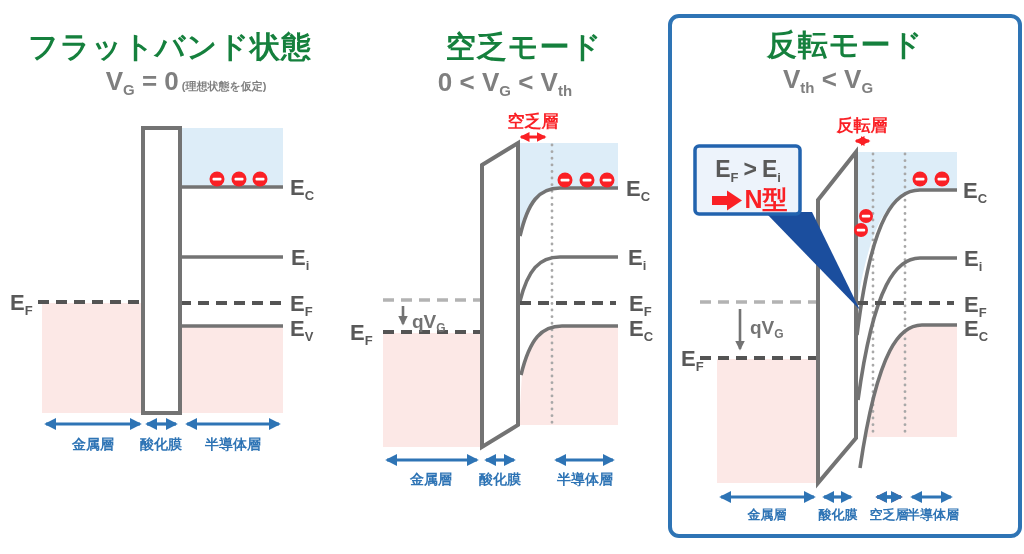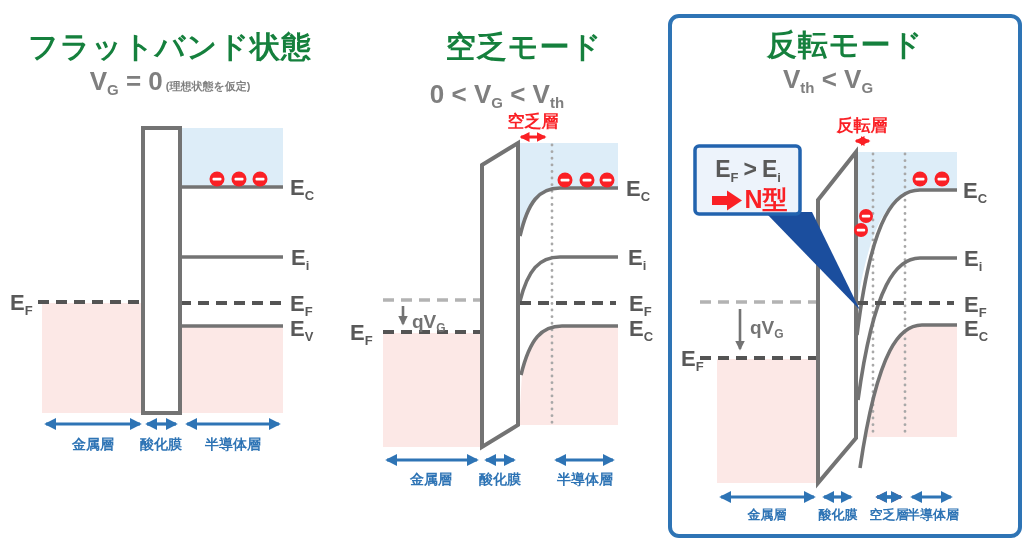--- a/index.html
+++ b/index.html
@@ -31,24 +31,24 @@
   .rlabel{font-size:17px;font-weight:bold;fill:#fa2025;text-anchor:middle;}
   .qlabel{font-size:19px;font-weight:bold;fill:#737373;}
   .qsub{font-size:12px;}
   .co1{font-size:23px;font-weight:bold;fill:#595959;text-anchor:middle;}
   .co2{font-size:25px;font-weight:bold;fill:#fa2025;text-anchor:middle;}
 </style>
 </head>
 <body>
 
 <div class="title" style="left:15px;top:27px;width:310px;">フラットバンド状態</div>
-<div class="subtitle" style="left:15px;top:66px;width:310px;"><span>V</span><span class="fsub">G</span><span> = 0</span><span class="note">(理想状態を仮定)</span></div>
+<div class="subtitle" style="left:31px;top:66px;width:310px;"><span>V</span><span class="fsub">G</span><span> = 0</span><span class="note">(理想状態を仮定)</span></div>
 
 <div class="title" style="left:414px;top:27px;width:220px;">空乏モード</div>
-<div class="subtitle" style="left:387px;top:67px;width:220px;margin-top:12px;"><span>0 &lt; V</span><span class="fsub">G</span><span> &lt; V</span><span class="fsub">th</span></div>
+<div class="subtitle" style="left:395px;top:67px;width:220px;"><span>0 &lt; V</span><span class="fsub">G</span><span> &lt; V</span><span class="fsub">th</span></div>
 
 <div class="title" style="left:695px;top:25px;width:300px;">反転モード</div>
 <div class="subtitle" style="left:678px;top:64px;width:300px;"><span>V</span><span class="fsub">th</span><span> &lt; V</span><span class="fsub">G</span></div>
 
 <svg class="stage" width="1024" height="554" viewBox="0 0 1024 554">
   <defs>
     <marker id="ab" markerUnits="userSpaceOnUse" markerWidth="12" markerHeight="12" viewBox="0 0 10 10" refX="8.5" refY="5" orient="auto-start-reverse">
       <path d="M0 0 L10 5 L0 10 Z" fill="#2e74b5"></path>
     </marker>
     <marker id="ar" markerUnits="userSpaceOnUse" markerWidth="10" markerHeight="10" viewBox="0 0 10 10" refX="8.5" refY="5" orient="auto-start-reverse">

